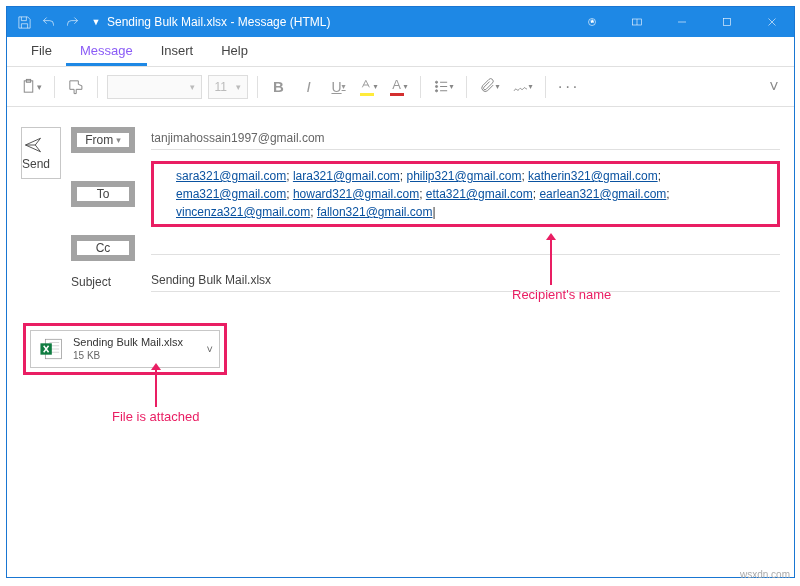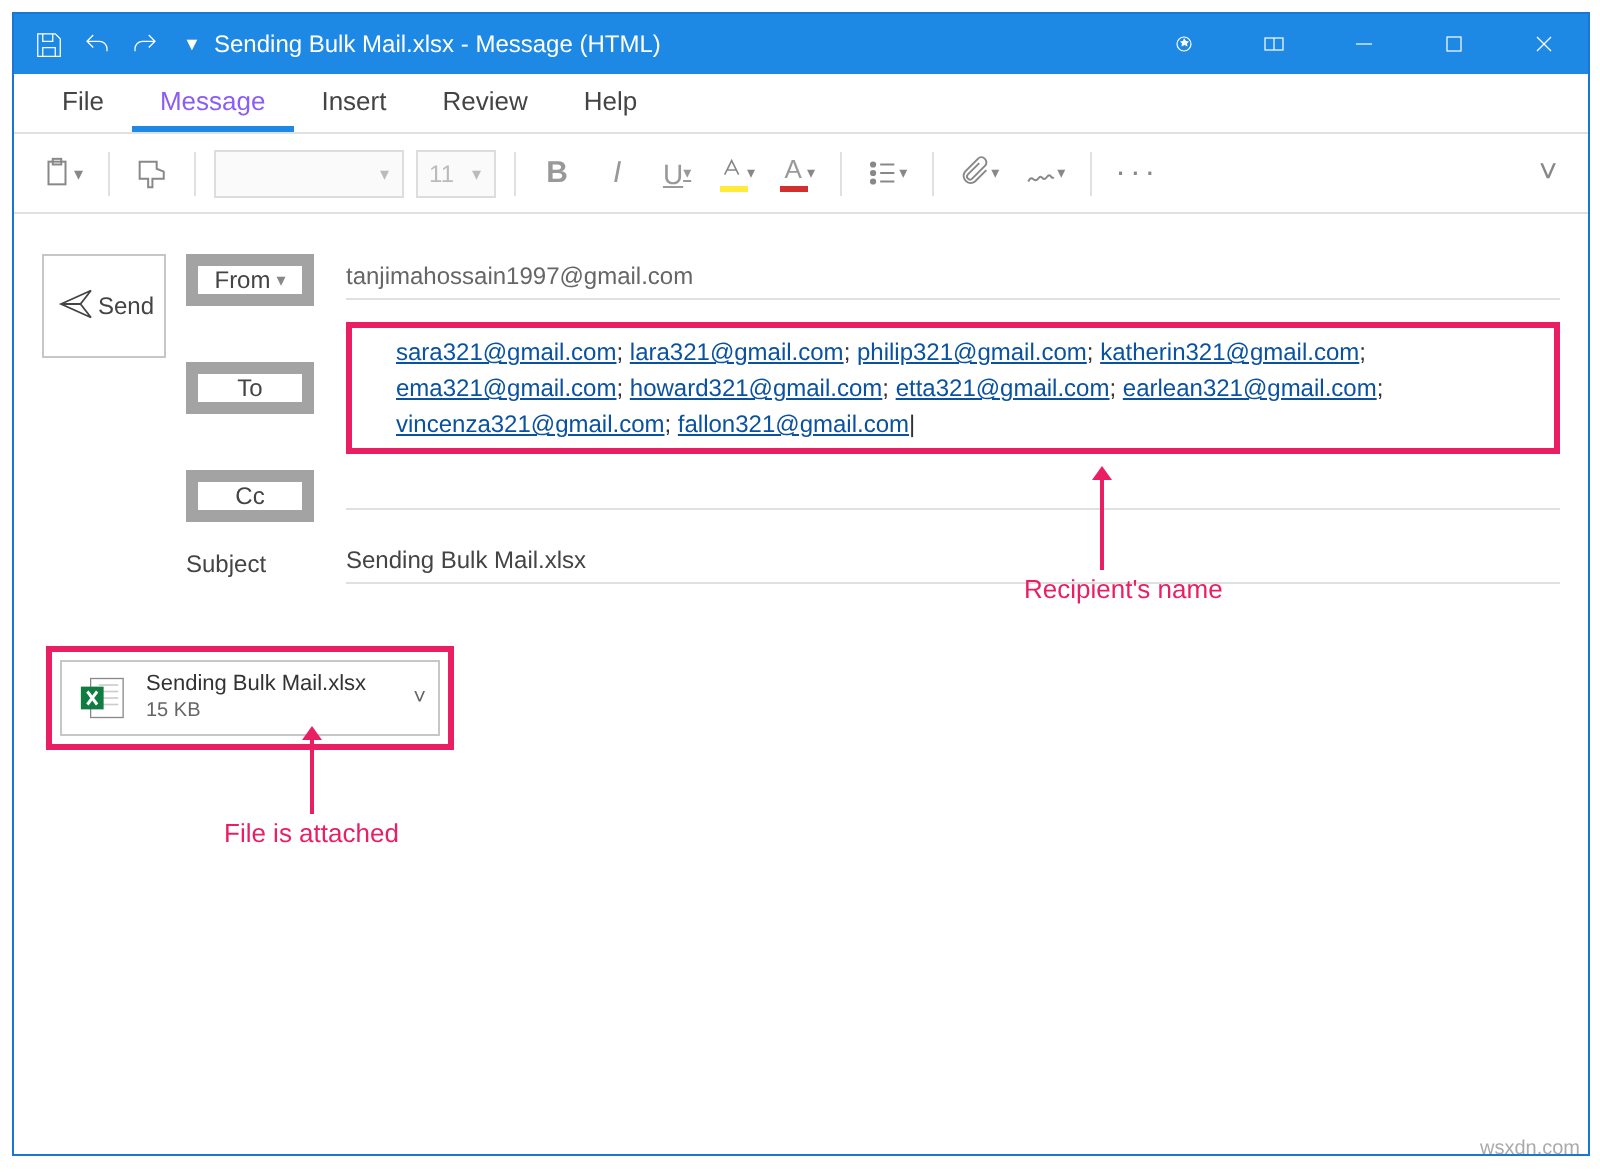--- a/index.html
+++ b/index.html
@@ -24,21 +24,21 @@
 .ribbon .font-size { width: 40px; }
 .ribbon .bold-i { font-weight: bold; font-size: 15px; color: #999; }
 .ribbon .italic-i { font-style: italic; font-size: 15px; color: #999; }
 .ribbon .u-i { text-decoration: underline; font-size: 14px; color: #999; }
 .ribbon .color-box { display: flex; flex-direction: column; align-items: center; font-size: 13px; color: #999; }
 .ribbon .color-box .bar { width: 14px; height: 3px; margin-top: 1px; }
 .ribbon .collapse { position: absolute; right: 8px; color: #888; }
 .ribbon svg { width: 17px; height: 17px; stroke: #888; fill: none; stroke-width: 1.4; }
 .body-area { padding: 20px 14px 14px 14px; }
 .send-area { display: flex; gap: 10px; }
-.send-btn { width: 62px; height: 52px; border: 1px solid #c7c7c7; display: flex; flex-direction: row; align-items: center; justify-content: center; font-size: 12px; color: #444; cursor: pointer; }
+.send-btn { width: 40px; height: 52px; border: 1px solid #c7c7c7; display: flex; flex-direction: column; align-items: flex-start; justify-content: center; font-size: 12px; color: #444; cursor: pointer; }
 .send-btn svg { width: 22px; height: 18px; fill: none; stroke: #444; stroke-width: 1.2; margin-bottom: 3px; }
 .fields { flex: 1; }
 .field-row { display: flex; align-items: flex-start; margin-bottom: 8px; }
 .field-btn { width: 64px; height: 26px; border: 6px solid #a3a3a3; display: flex; align-items: center; justify-content: center; font-size: 12px; color: #444; margin-right: 16px; cursor: pointer; }
 .field-btn .caret { font-size: 9px; color: #888; margin-left: 3px; }
 .field-label { width: 64px; height: 26px; display: flex; align-items: center; font-size: 12px; color: #444; margin-right: 16px; }
 .field-value { flex: 1; border-bottom: 1px solid #e0e0e0; padding: 4px 0; font-size: 12px; color: #444; min-height: 20px; }
 .field-value.from-val { color: #666; border-bottom: 1px solid #e0e0e0; }
 .to-box { border: 3px solid #e91e63; padding: 3px 22px; flex: 1; font-size: 12px; color: #333; line-height: 1.5; }
 .to-box a { color: #0a52a0; text-decoration: underline; }
@@ -109,21 +109,20 @@
             <line x1="19" y1="5" x2="5" y2="19"></line>
           </svg>
         </div>
     </div>
   </div>
 
   <div class="tabs">
     <div class="tab">File</div>
     <div class="tab active">Message</div>
     <div class="tab">Insert</div>
-    <div class="tab">Review</div>
     <div class="tab">Help</div>
   </div>
 
   <div class="ribbon">
     <div class="rb-btn">
         <svg viewBox="0 0 24 24">
           <rect x="6" y="4" width="12" height="16"></rect>
           <rect x="9" y="2" width="6" height="4"></rect>
         </svg>
         <span style="font-size:9px;">▾</span>

